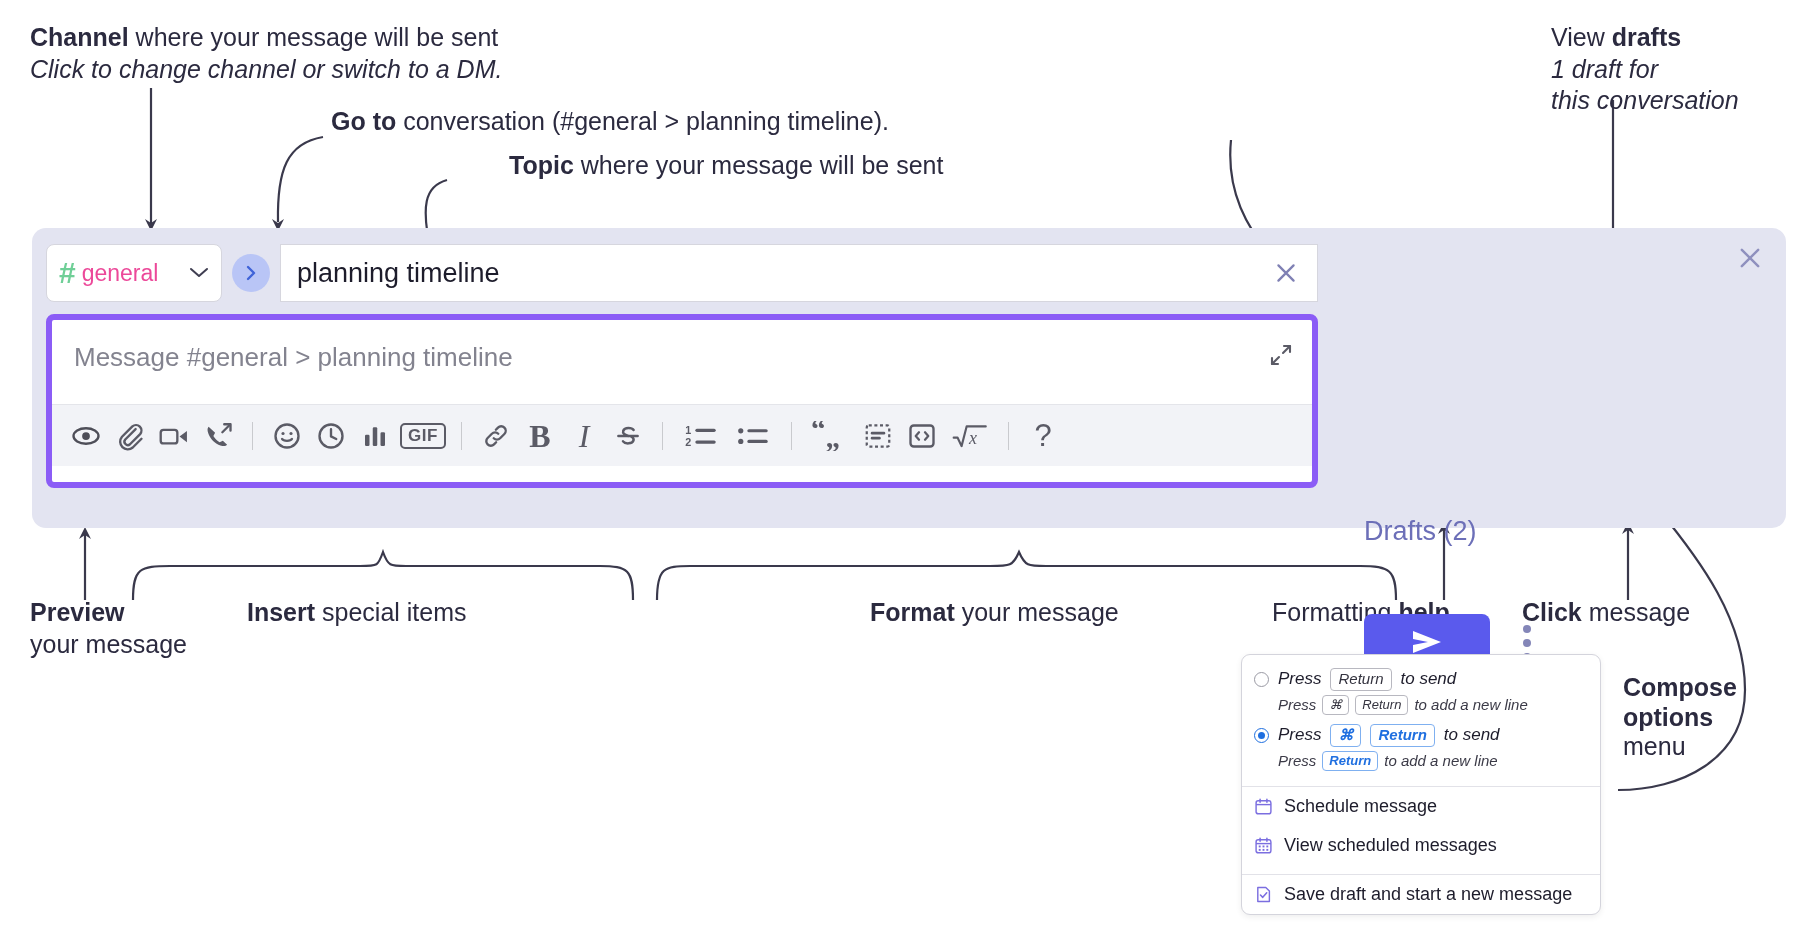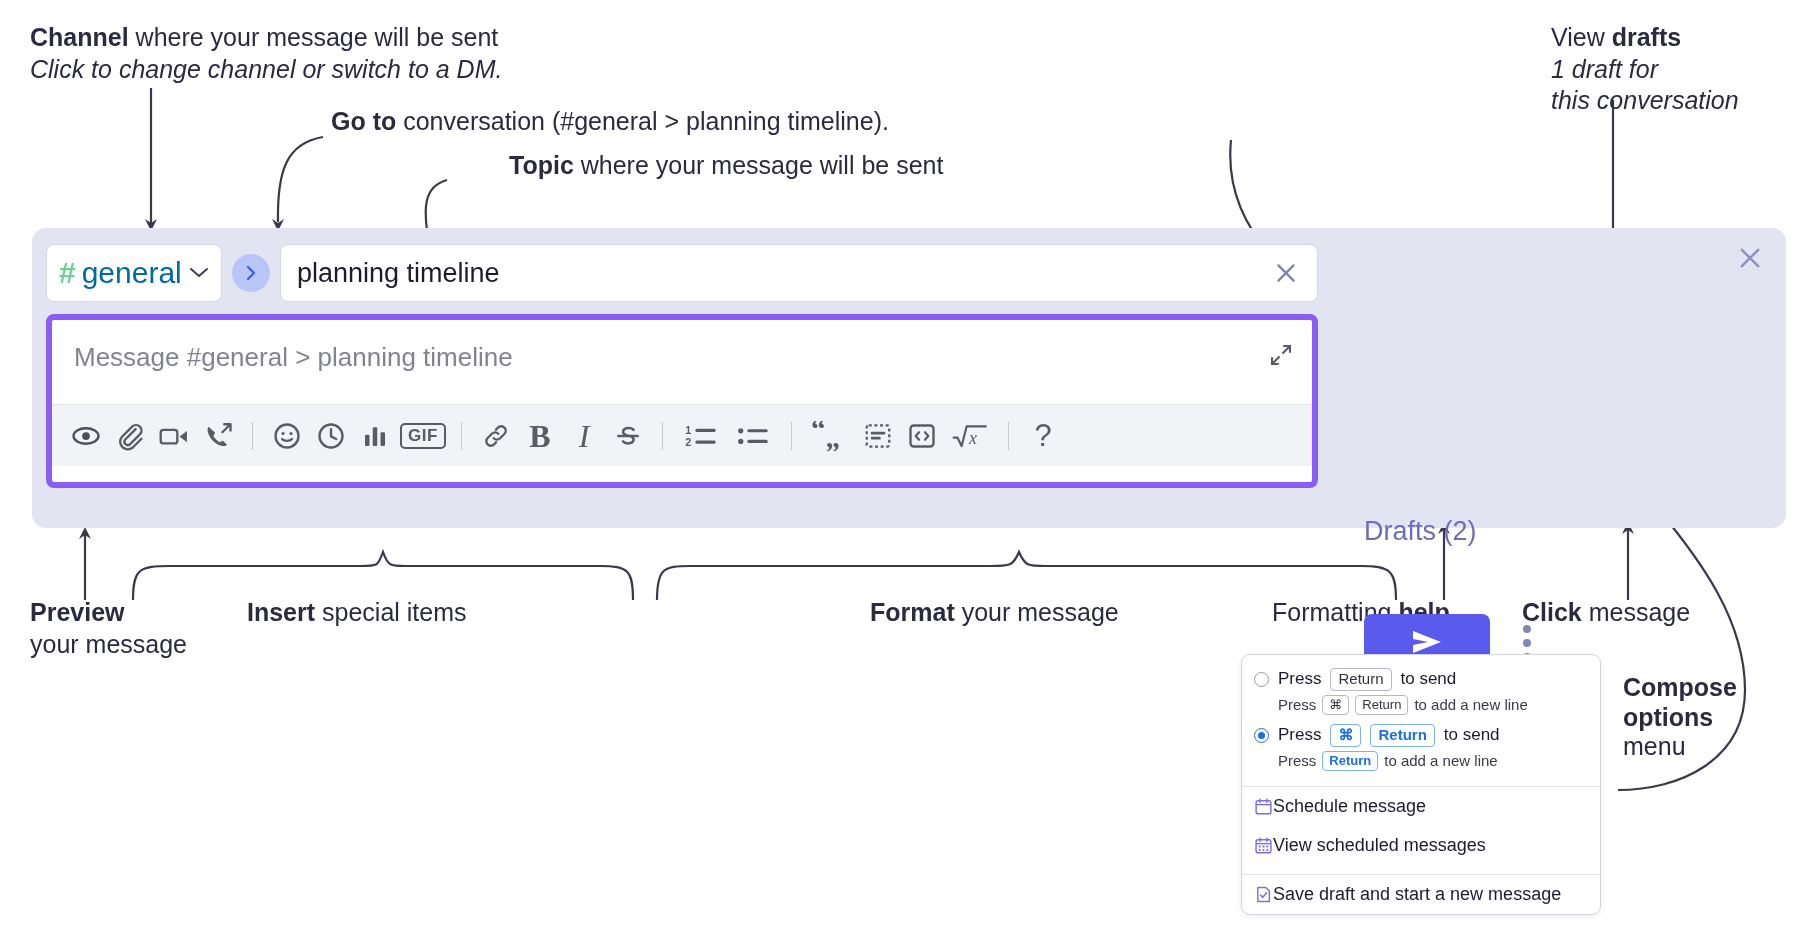--- a/index.html
+++ b/index.html
@@ -68,42 +68,42 @@
     cursor: pointer;
   }
   .hash {
     color: #6fcf97;
     font-weight: 700;
     font-size: 30px;
     line-height: 1;
     margin-right: 6px;
   }
   .channel-name {
-    font-size: 30px;
-    color: #0369a1;
+    font-size: 23px;
+    color: #ec4899;
     flex: 1;
   }
   .chev { color: #3f3e51; font-size: 19px; margin-left: 4px; }
 
   .goto-btn {
     width: 38px; height: 38px;
     margin: 0 10px;
     border-radius: 50%;
     background: #b9c5f6;
     display: flex; align-items: center; justify-content: center;
     cursor: pointer;
     flex: none;
   }
   .goto-btn svg { display:block; }
 
   .topic-field {
     flex: 1; height: 58px;
     background: #ffffff;
     border: 1px solid #d6d6de;
-    border-radius: 8px;
+    border-radius: 0;
     display: flex; align-items: center;
     padding: 0 14px 0 16px;
   }
   .topic-value {
     flex: 1;
     font-size: 27px;
     color: #1d1c2b;
   }
   .topic-clear {
     width: 34px; height: 34px;
@@ -211,21 +211,21 @@
     position: absolute;
     left: 1241px; top: 654px;
     width: 360px;
     background: #ffffff;
     border: 1px solid #d4d4dc;
     border-radius: 9px;
     box-shadow: 0 2px 6px rgba(0,0,0,.07);
     padding: 10px 0 0 0;
     font-size: 17px;
   }
-  .menu-opt { padding: 3px 0 4px 0; }
+  .menu-opt { padding: 3px 0 4px 0; font-style: italic; }
   .menu-row-main {
     display: flex; align-items: center;
     padding: 0 12px;
     gap: 9px;
     cursor: pointer;
   }
   .radio {
     width: 15px; height: 15px;
     border: 1.6px solid #9a9aa4;
     border-radius: 50%;
@@ -259,20 +259,21 @@
     font-size: 15px;
     color: #3b3a47;
   }
   .menu-sub .kbd { font-size: 13px; padding: 1px 6px; }
   .menu-div {
     height: 1px; background: #e2e2e8;
     margin: 9px 0 0 0;
   }
   .menu-item {
     display: flex; align-items: center;
+    gap: 11px;
     padding: 9px 12px;
     font-size: 18px;
     color: #1d1c2b;
     cursor: pointer;
   }
   .menu-item svg { flex: none; }
 </style>
 </head>
 <body>
 

